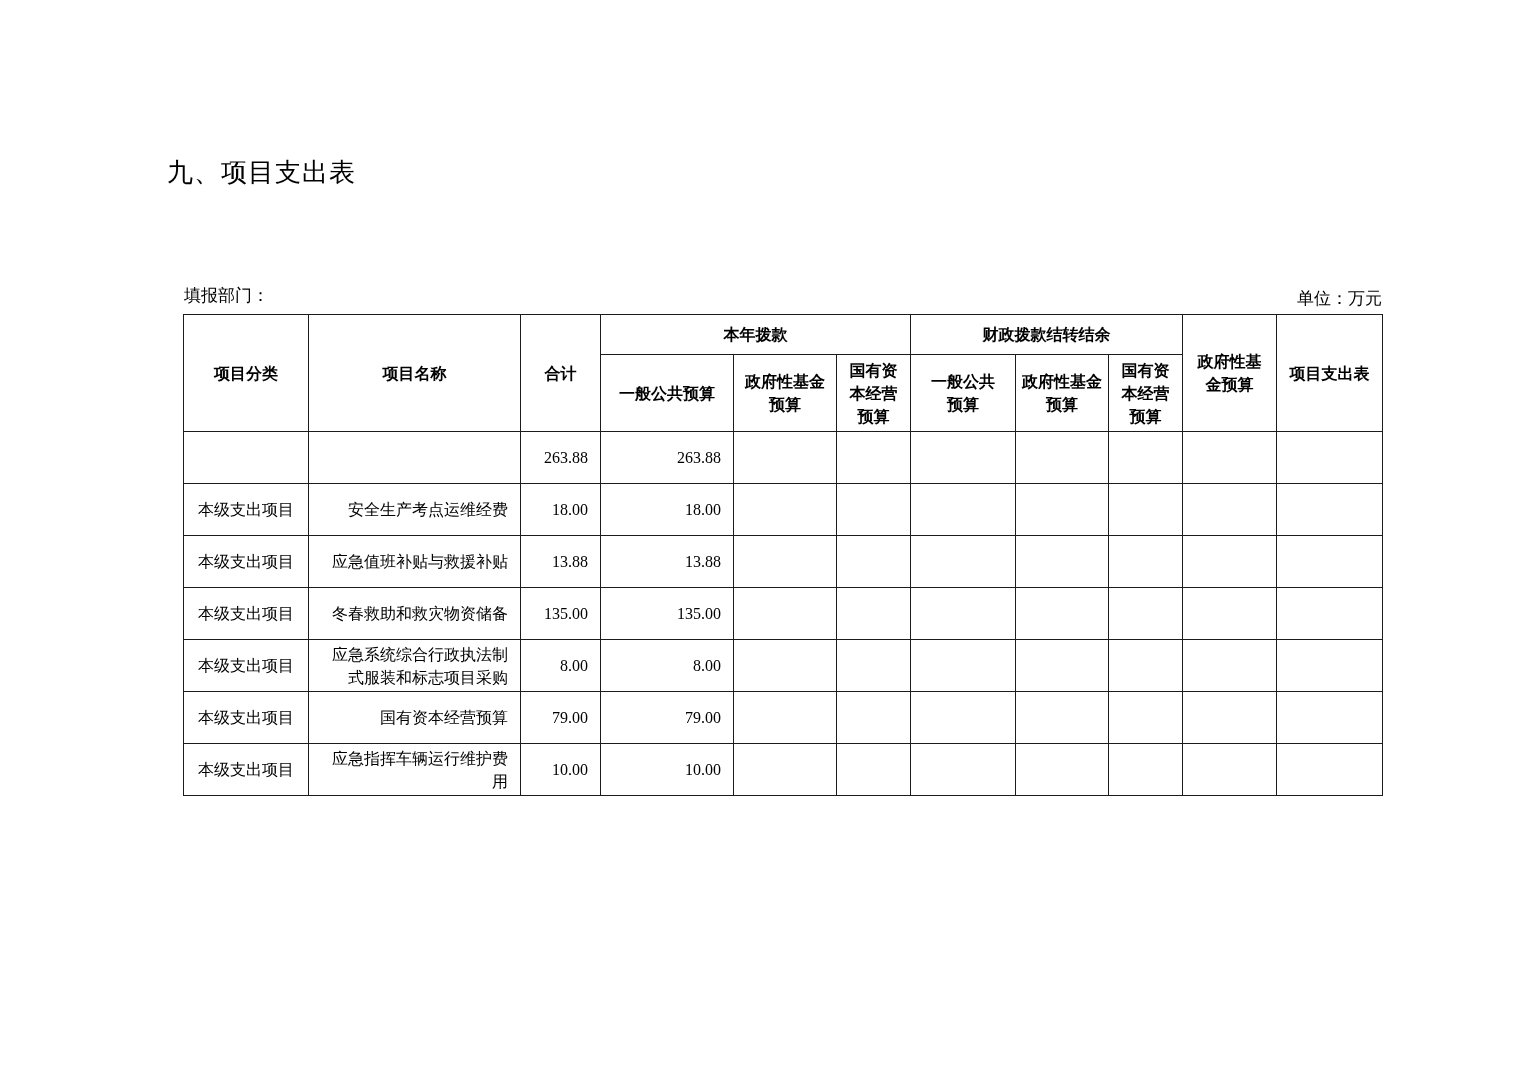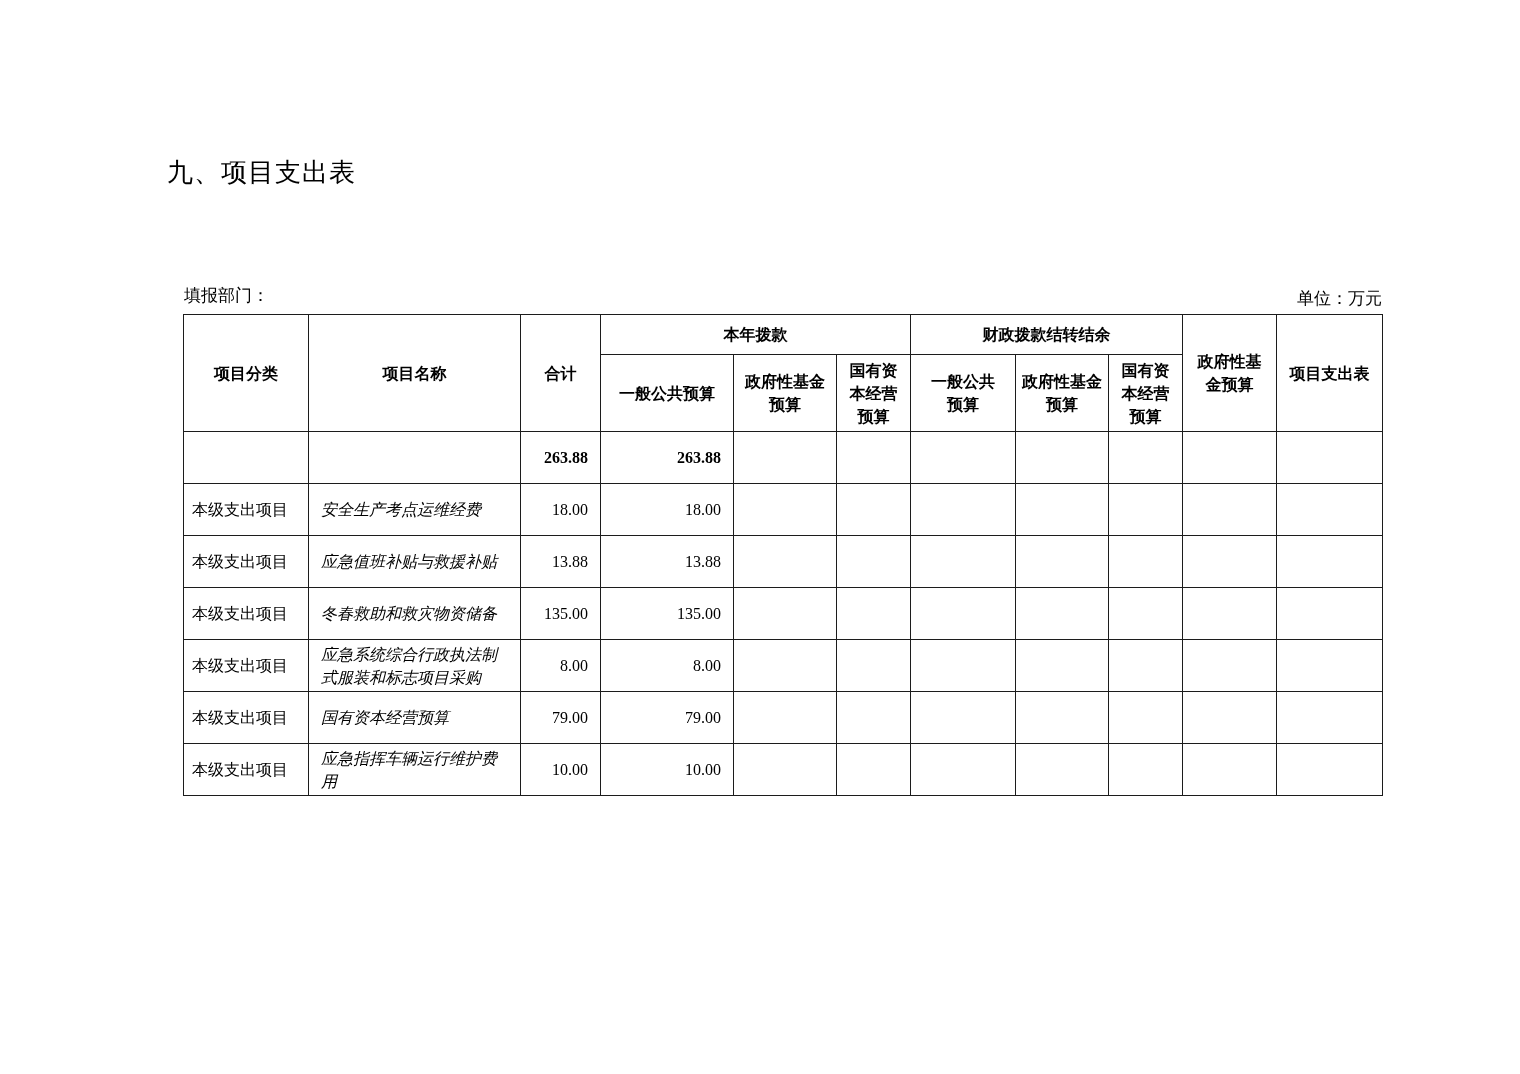--- a/index.html
+++ b/index.html
@@ -56,24 +56,24 @@
   .th-group { padding: 0 19px; }
   .th-cy-general { padding: 0 8px; }
   .th-cy-govfund { padding: 0 8px; }
   .th-cy-state { padding: 0 6px; }
   .th-co-general { padding: 0 14px; }
   .th-co-govfund { padding: 0 4px; }
   .th-co-state { padding: 0 6px; }
   .th-fiscal { padding: 0 8px; }
   .th-unit { padding: 0 8px; }
 
-  td.cell-category { text-align: left; padding: 0 8px; }
-  td.cell-name { text-align: left; padding: 0 12px; font-style: italic; }
+  td.cell-category { text-align: center; padding: 0 8px; }
+  td.cell-name { text-align: right; padding: 0 12px; }
   td.num { text-align: right; padding: 0 12px 0 2px; font-variant-numeric: tabular-nums; }
-  tr.totals-row td.num { font-weight: bold; }
+  tr.totals-row td.num { font-weight: normal; }
 </style>
 </head>
 <body>
 
 <div class="page">
 
   <div class="section-heading">九、项目支出表</div>
 
 
   <div class="meta-row">

